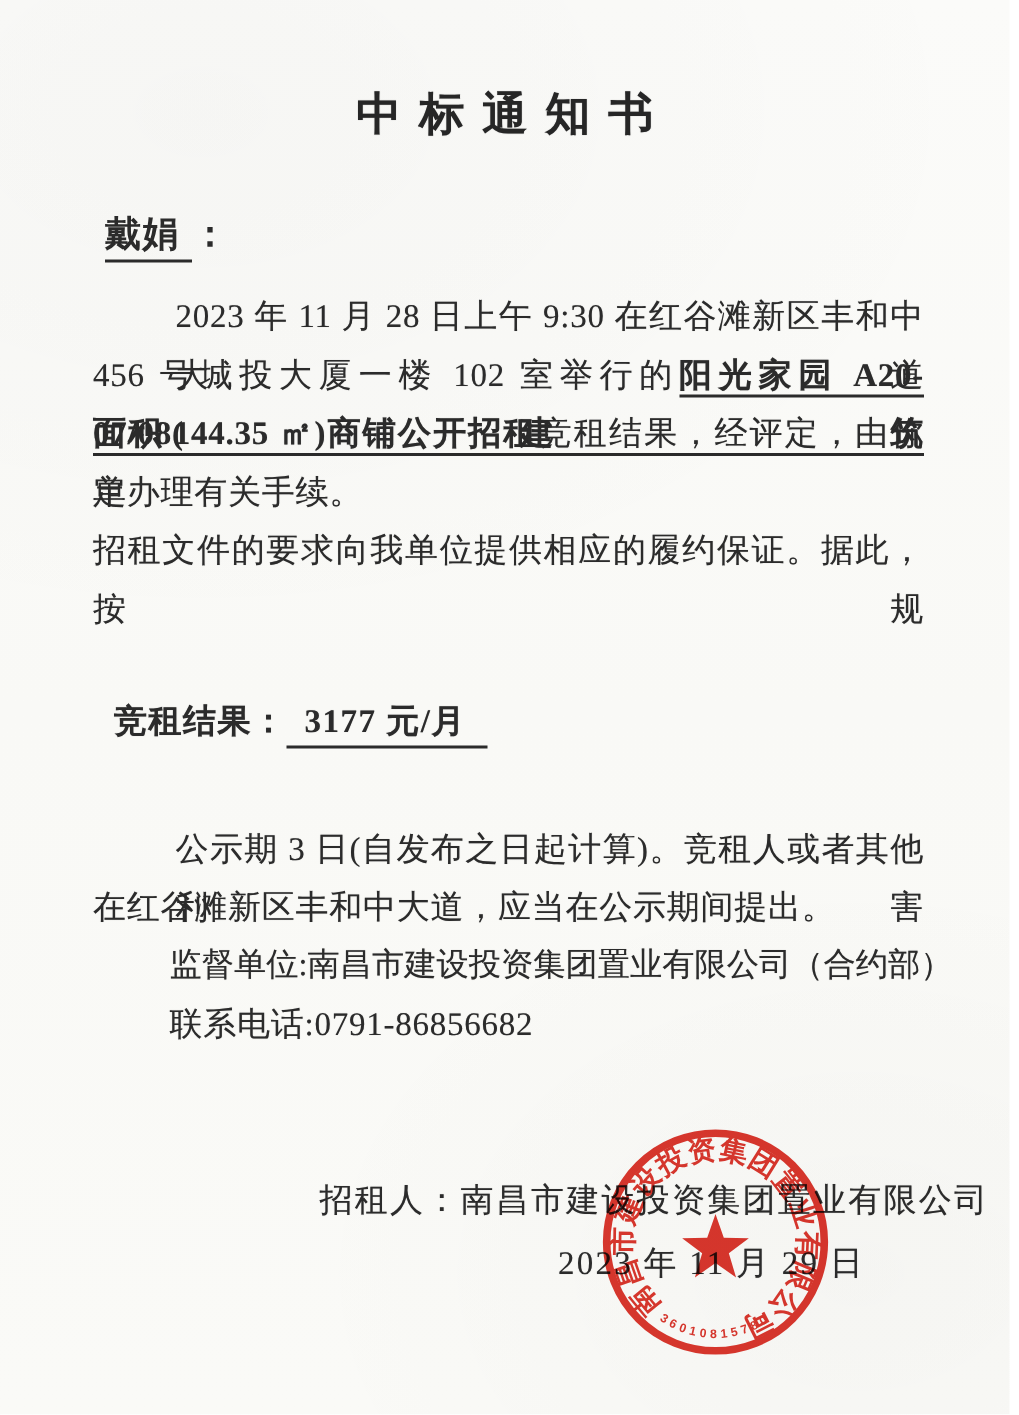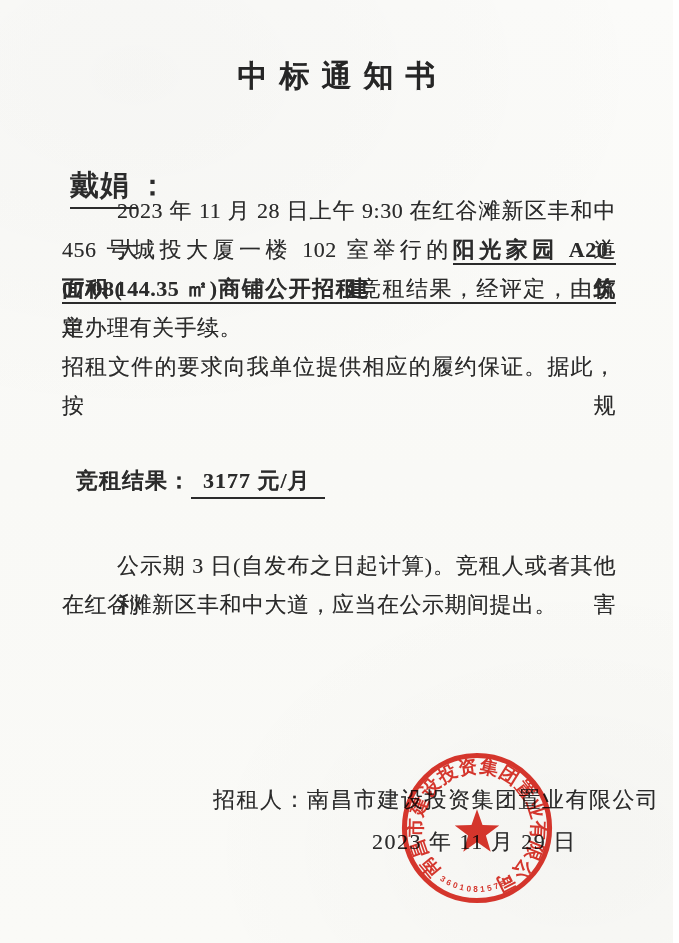--- a/index.html
+++ b/index.html
@@ -26,22 +26,22 @@
     text-align: center;
     font-size: 30px;
     font-weight: 700;
     letter-spacing: 12px;
     text-indent: 12px; 
     color: #262626;
     text-shadow: 0 0 0.6px rgba(40,40,40,0.5);
   }
   .recipient {
     position: absolute;
-    top: 166px; left: 70px;
-    font-size: 29px;
+    top: 140px; left: 70px;
+    font-size: 24px;
     font-weight: 700;
     letter-spacing: 1px;
     text-align: center;
   }
   .recipient .uline {
     border-bottom: 2px solid #2b2b2b;
     padding-right: 8px;
     padding-bottom: 1px;
     display: inline-block;
   }
@@ -128,20 +128,22 @@
     <div class="t-line fill">招租文件的要求向我单位提供相应的履约保证。据此，按规</div>
   </div>
 
   <div class="result-line">
     <span>竞租结果：</span><span class="value">3177 元/月</span>
   </div>
 
   <div class="notice-block">
     <div class="t-line fill indent2">公示期 3 日(自发布之日起计算)。竞租人或者其他利害</div>
     <div class="t-line">在红谷滩新区丰和中大道，应当在公示期间提出。</div>
+    <div class="t-line indent2b" style="letter-spacing:0; font-size:21.5px;">监督单位:南昌市建设投资集团置业有限公司（合约部）</div>
+    <div class="t-line indent2b">联系电话:0791-86856682</div>
   </div>
 
   <div class="sig-lessor">招租人：南昌市建设投资集团置业有限公司</div>
   <div class="sig-date">2023 年 11 月 29 日</div>
 
   <div class="seal">
     <svg viewBox="0 0 200 200" xmlns="http://www.w3.org/2000/svg">
       <defs>
         <path id="sealTextArc" d="M 100,171 a 71,71 0 1,1 0.1,0" fill="none"></path>
         <path id="sealCodeArc" d="M 22.9,128 A 82,82 0 0 0 177.1,128" fill="none"></path>

